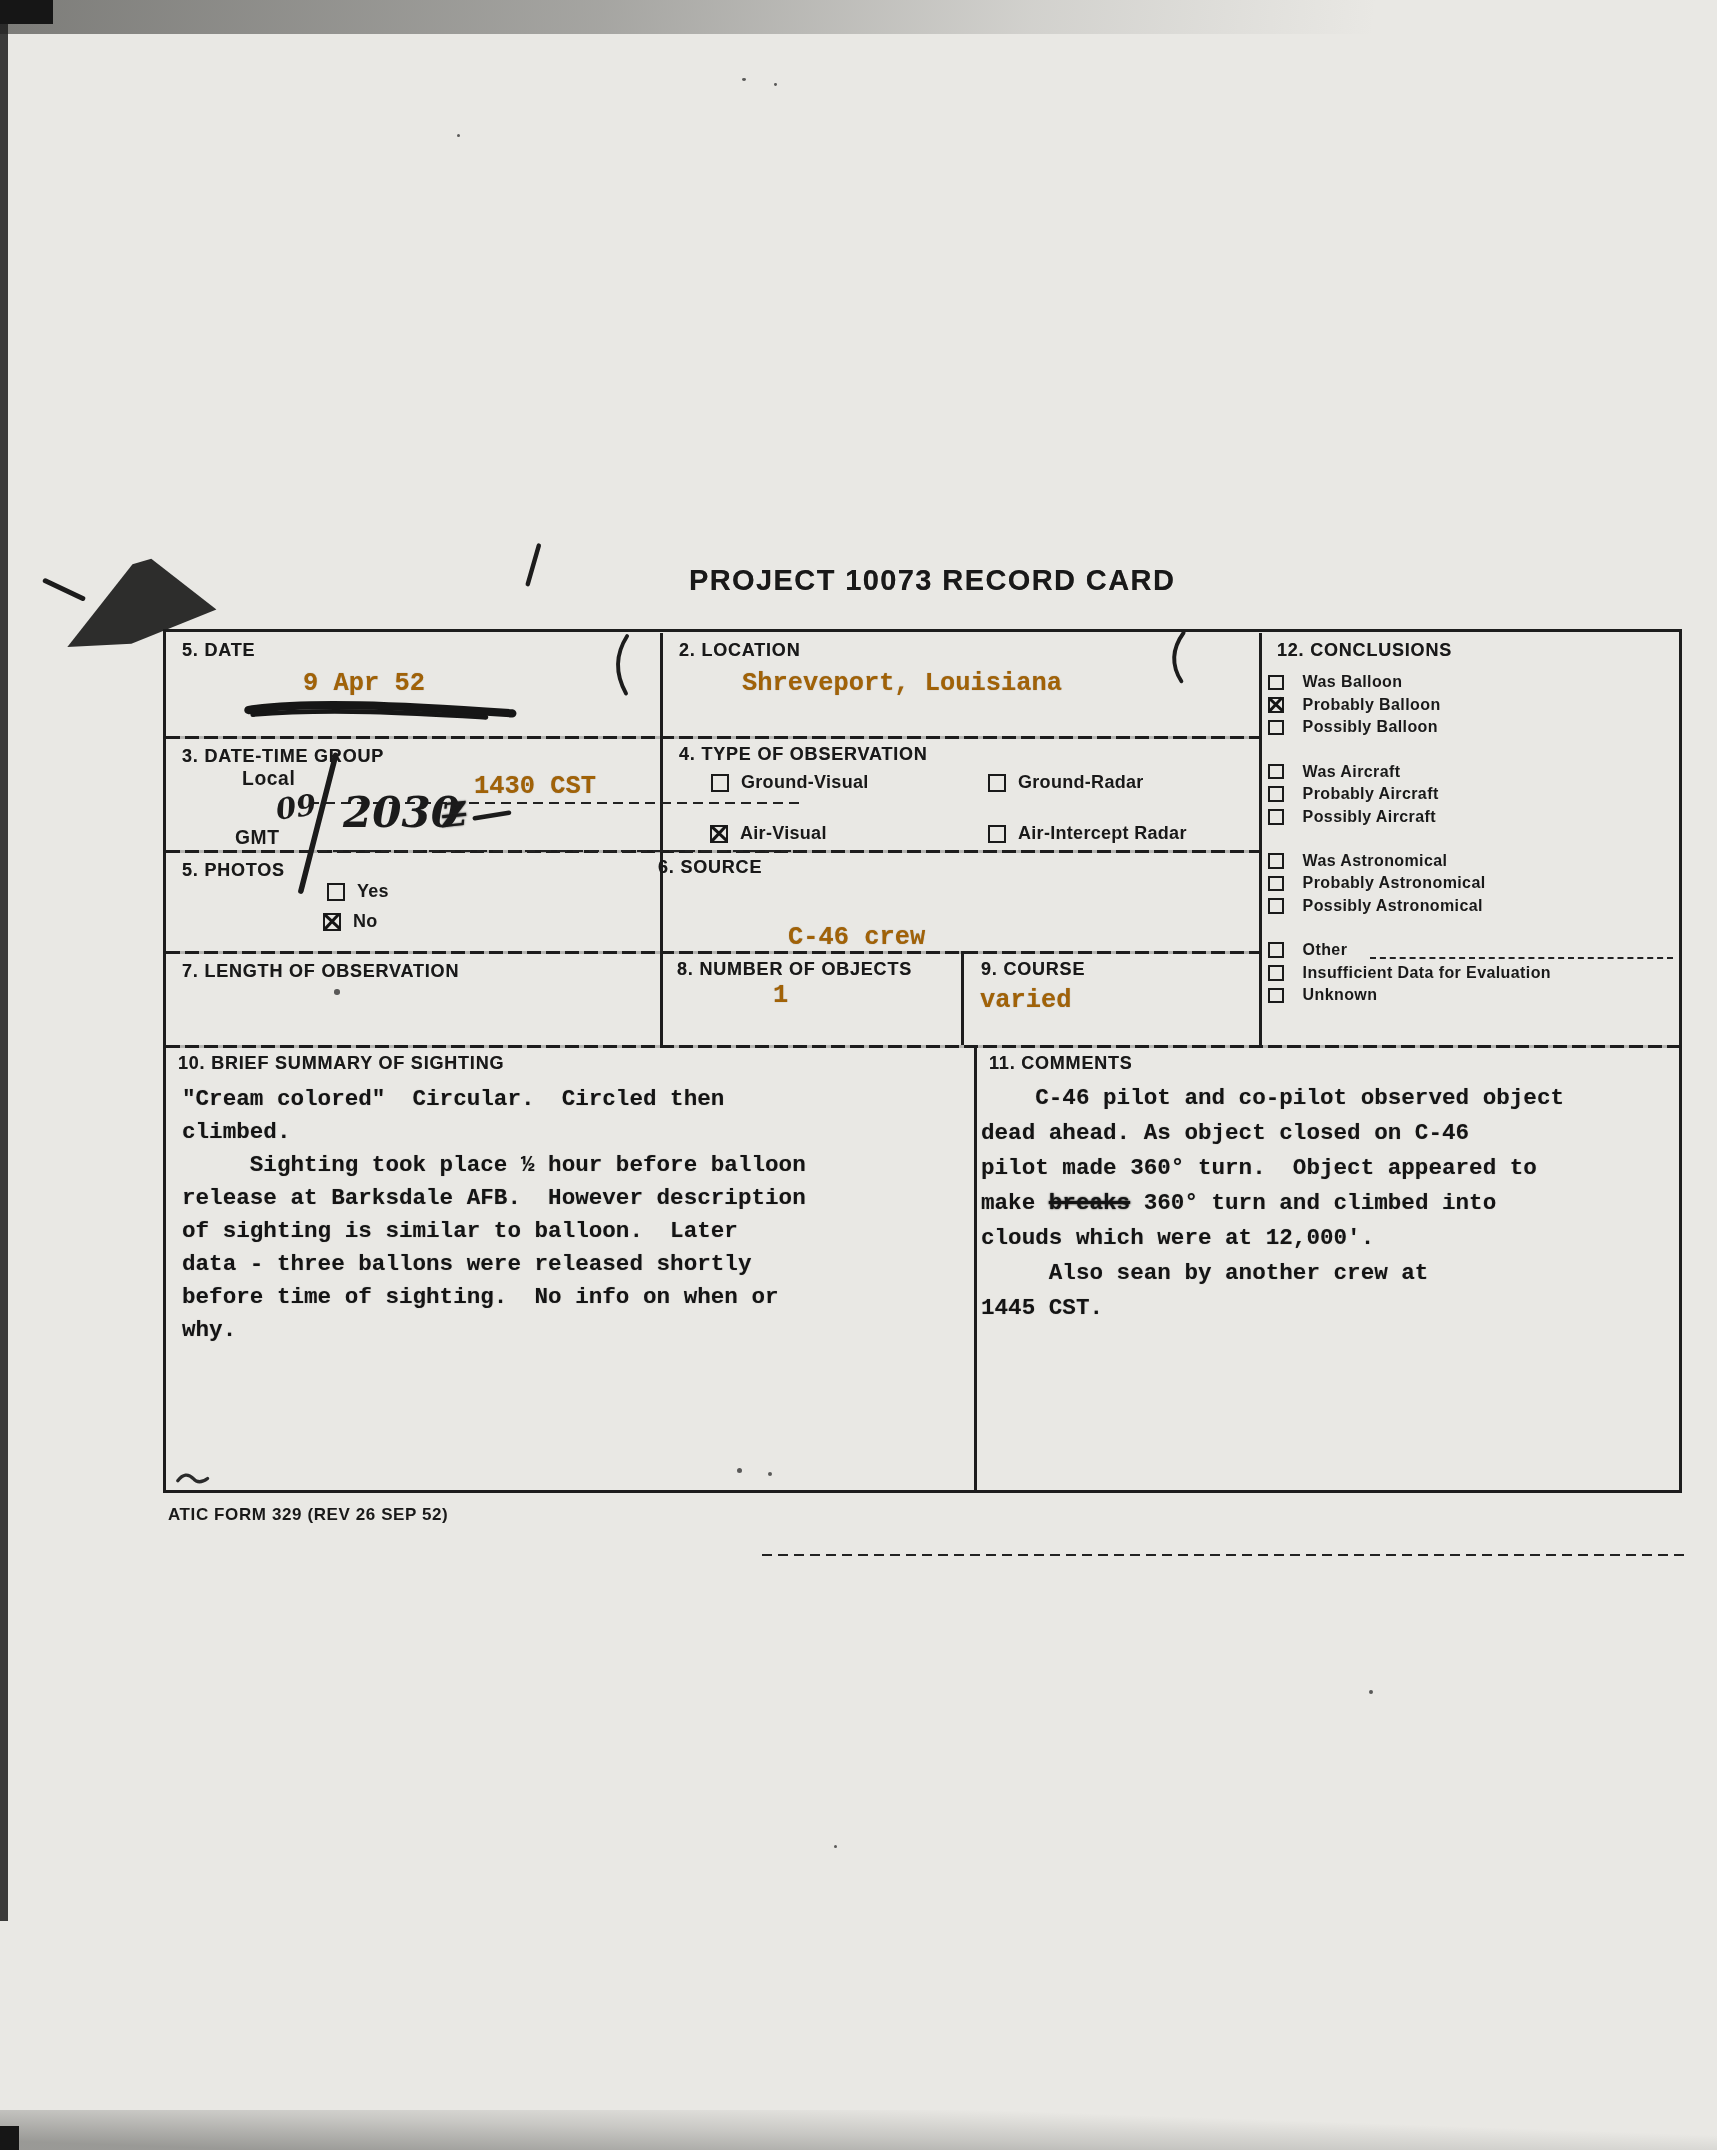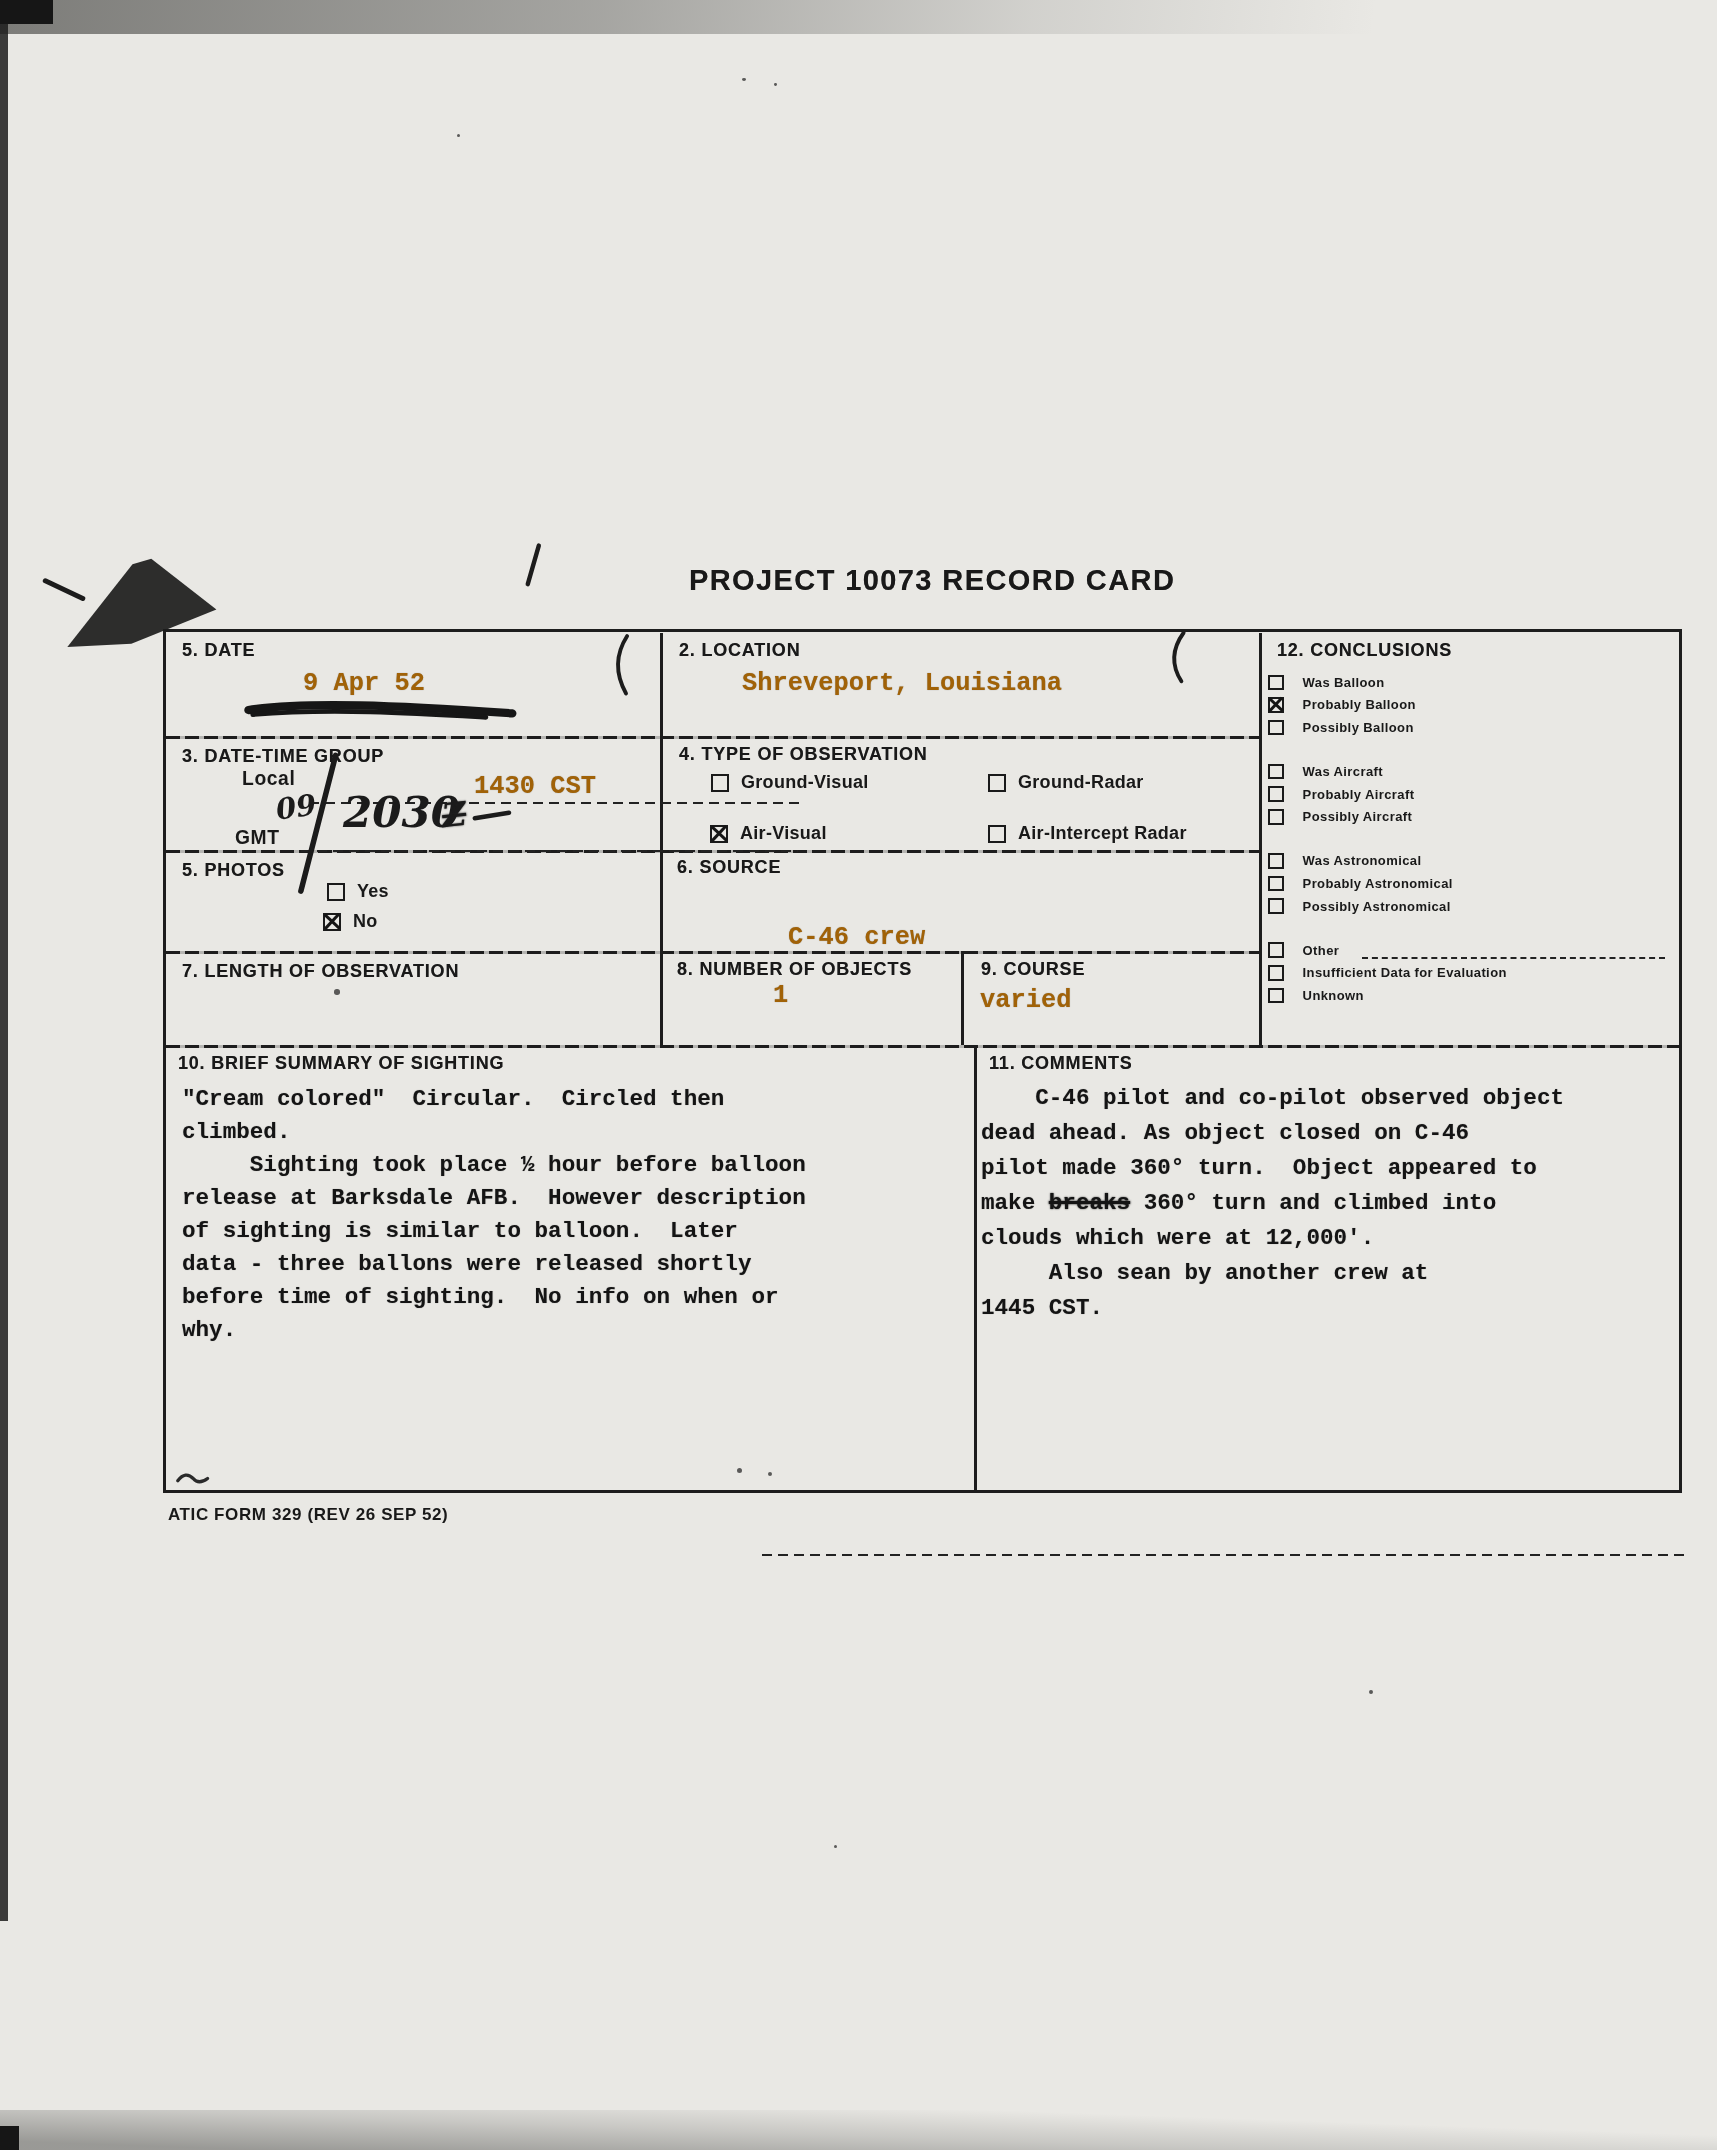--- a/index.html
+++ b/index.html
@@ -52,21 +52,21 @@
   .cb.checked::before{transform:rotate(43deg);}
   .cb.checked::after{transform:rotate(-47deg);}
   .optlabel{font-weight:bold;font-size:18px;letter-spacing:0.3px;}
 
   
   .concl{position:absolute;left:1268px;top:671px;width:408px;}
   .crow{display:flex;align-items:center;gap:19px;height:22.6px;white-space:nowrap;}
   .crow.g-gap{margin-top:21.5px;}
   .crow .cb{width:11.6px;height:11.6px;border-width:2.2px;}
   .crow .cb.checked::before,.crow .cb.checked::after{left:-3.3px;top:3.9px;width:17.7px;height:3.3px;}
-  .crow .optlabel{font-size:13px;letter-spacing:0.4px;}
+  .crow .optlabel{font-size:16px;letter-spacing:0.4px;}
   .other-line{display:inline-block;width:303px;height:16.6px;margin-left:3.3px;
     border-bottom:2.2px dashed #222;}
 
   .hand{position:absolute;font-family:"DejaVu Serif",serif;font-style:italic;font-weight:700;color:#1b1b1b;white-space:nowrap;}
   .marks{position:absolute;left:0;top:0;pointer-events:none;}
 </style>
 </head>
 <body>
 
 <div class="page">
@@ -137,21 +137,21 @@
   <div class="lbl" style="left:182px;top:860px">5. PHOTOS</div>
   <div class="opt" style="left:327px;top:881px">
     <span class="cb"></span>
     <span class="optlabel">Yes</span>
   </div>
   <div class="opt" style="left:323px;top:911px">
     <span class="cb checked"></span>
     <span class="optlabel">No</span>
   </div>
 
-  <div class="lbl" style="left:677px;top:857px">6. SOURCE</div>
+  <div class="lbl" style="left:658px;top:857px">6. SOURCE</div>
   <div class="typed" style="left:788px;top:923px">C-46 crew</div>
 
   <div class="lbl" style="left:182px;top:961px">7. LENGTH OF OBSERVATION</div>
 
   <div class="lbl" style="left:677px;top:959px">8. NUMBER OF OBJECTS</div>
   <div class="typed" style="left:773px;top:981px">1</div>
 
   <div class="lbl" style="left:981px;top:959px">9. COURSE</div>
   <div class="typed" style="left:980px;top:986px">varied</div>
 

